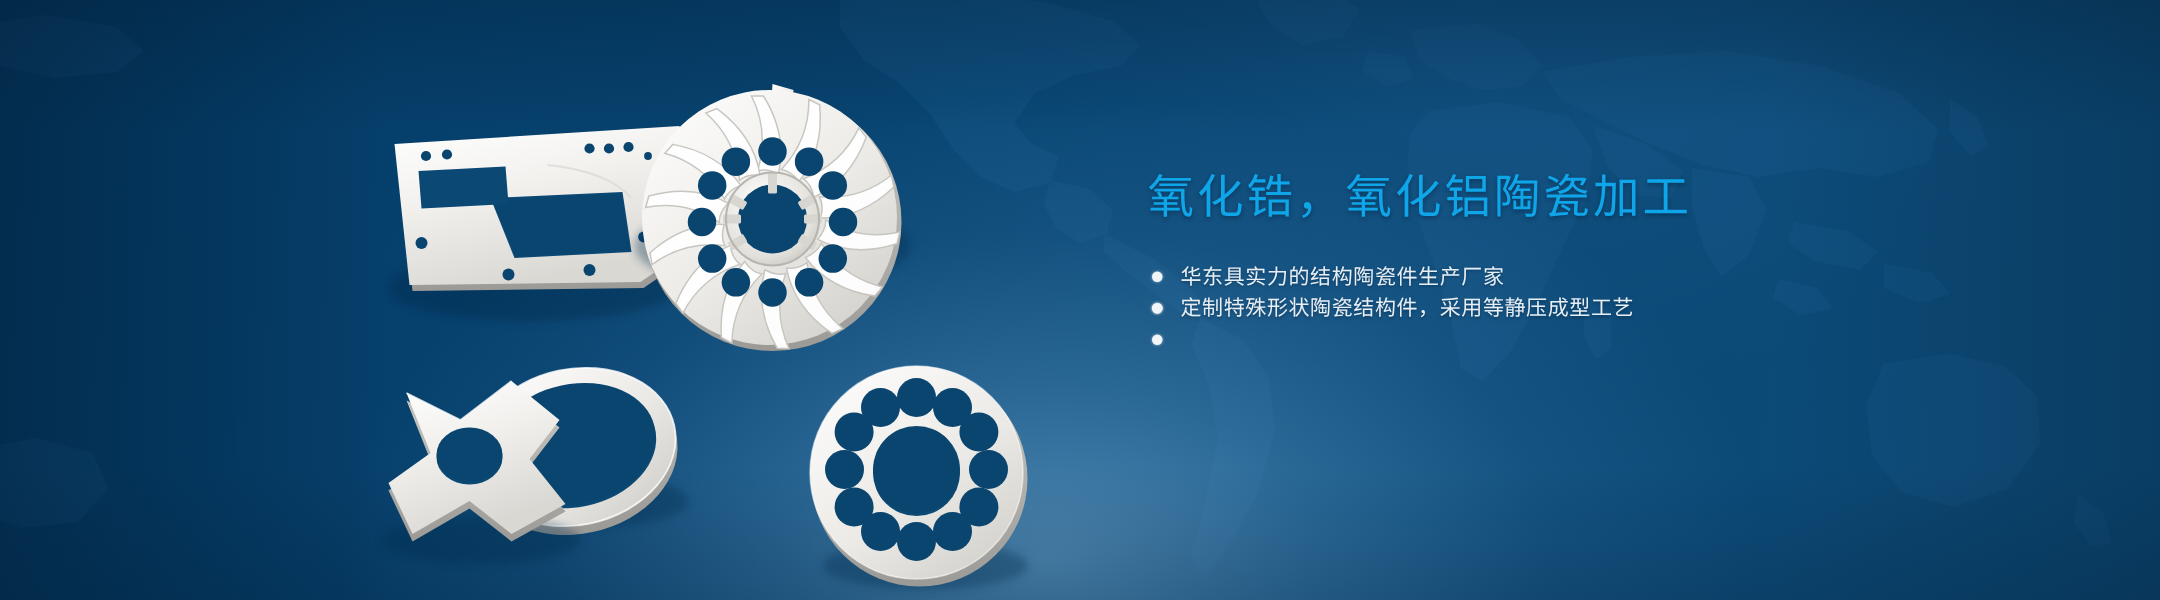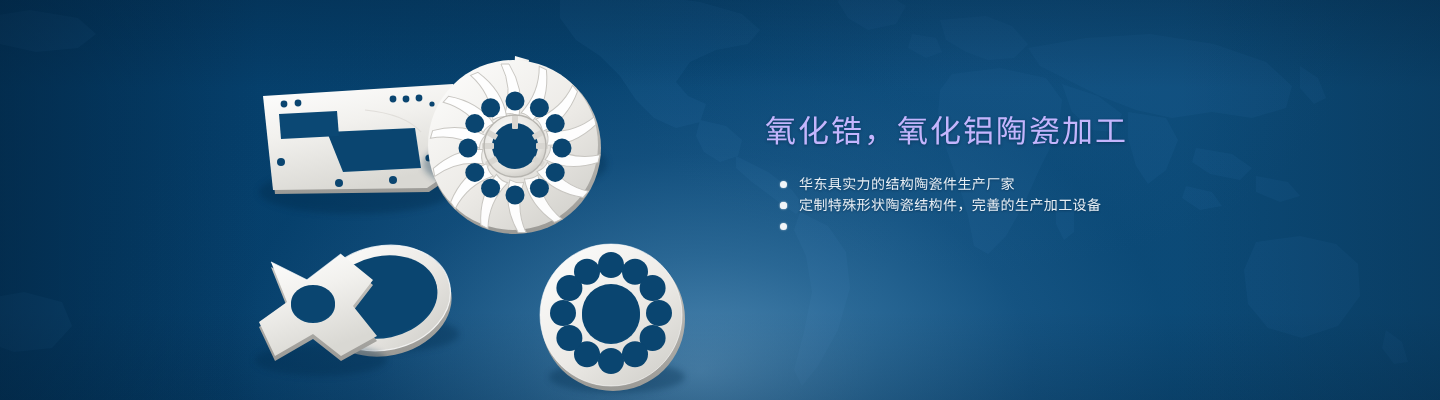--- a/index.html
+++ b/index.html
@@ -49,30 +49,30 @@
 
   
   .parts{position:absolute;left:215px;top:40px;width:520px;height:340px;}
   .parts svg{width:100%;height:100%;display:block;overflow:visible;}
 
   
   .copy{
     position:absolute;left:765px;top:112px;width:600px;
   }
   .headline{
-    color:#c4b5fd;
+    color:#0ea5e9;
     font-size:31px;
     line-height:40px;
     letter-spacing:2px;
     font-weight:400;
     margin:0 0 22px 0;
     text-shadow:0 1px 3px rgba(0,25,50,.45);
     white-space:nowrap;
   }
-  .bullets{list-style:none;margin:12px;padding:0;}
+  .bullets{list-style:none;margin:0;padding:0;}
   .bullets li{
     position:relative;
     padding-left:22px;
     color:#e7eef4;
     font-size:14px;
     line-height:21px;
     letter-spacing:.4px;
     white-space:nowrap;
     text-shadow:0 1px 2px rgba(0,25,50,.40);
   }
@@ -316,21 +316,21 @@
     <ul class="bullets">
       <li>
         <span class="dot"></span>
         <span>华东具实力的结构陶瓷件生产厂家</span>
       </li>
       <li>
         <span class="dot"></span>
       </li>
       <li>
         <span class="dot"></span>
-        <span>定制特殊形状陶瓷结构件，完善的生产加工设备</span>
+        <span>定制特殊形状陶瓷结构件，采用等静压成型工艺</span>
       </li>
       <li>
         <span class="dot"></span>
       </li>
     </ul>
   </div>
 
 </div>
 
 </body></html>

